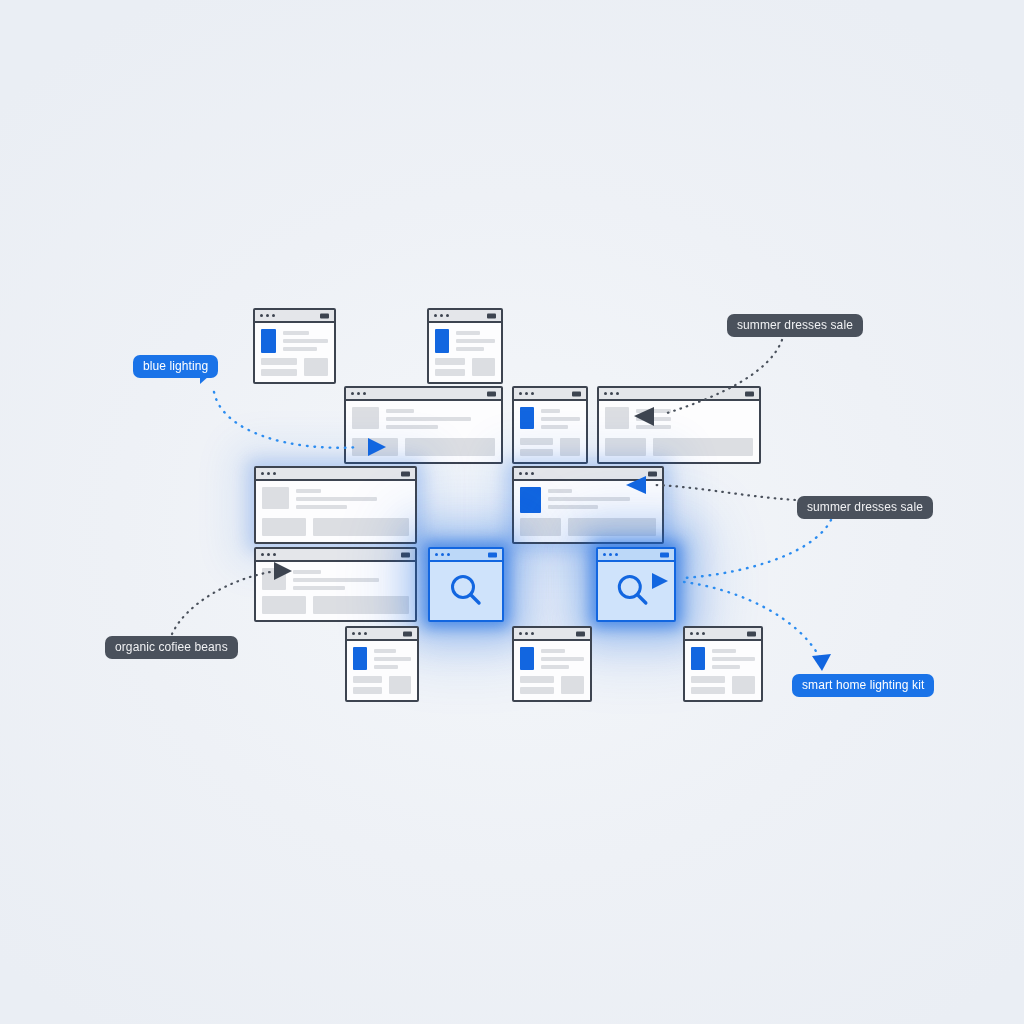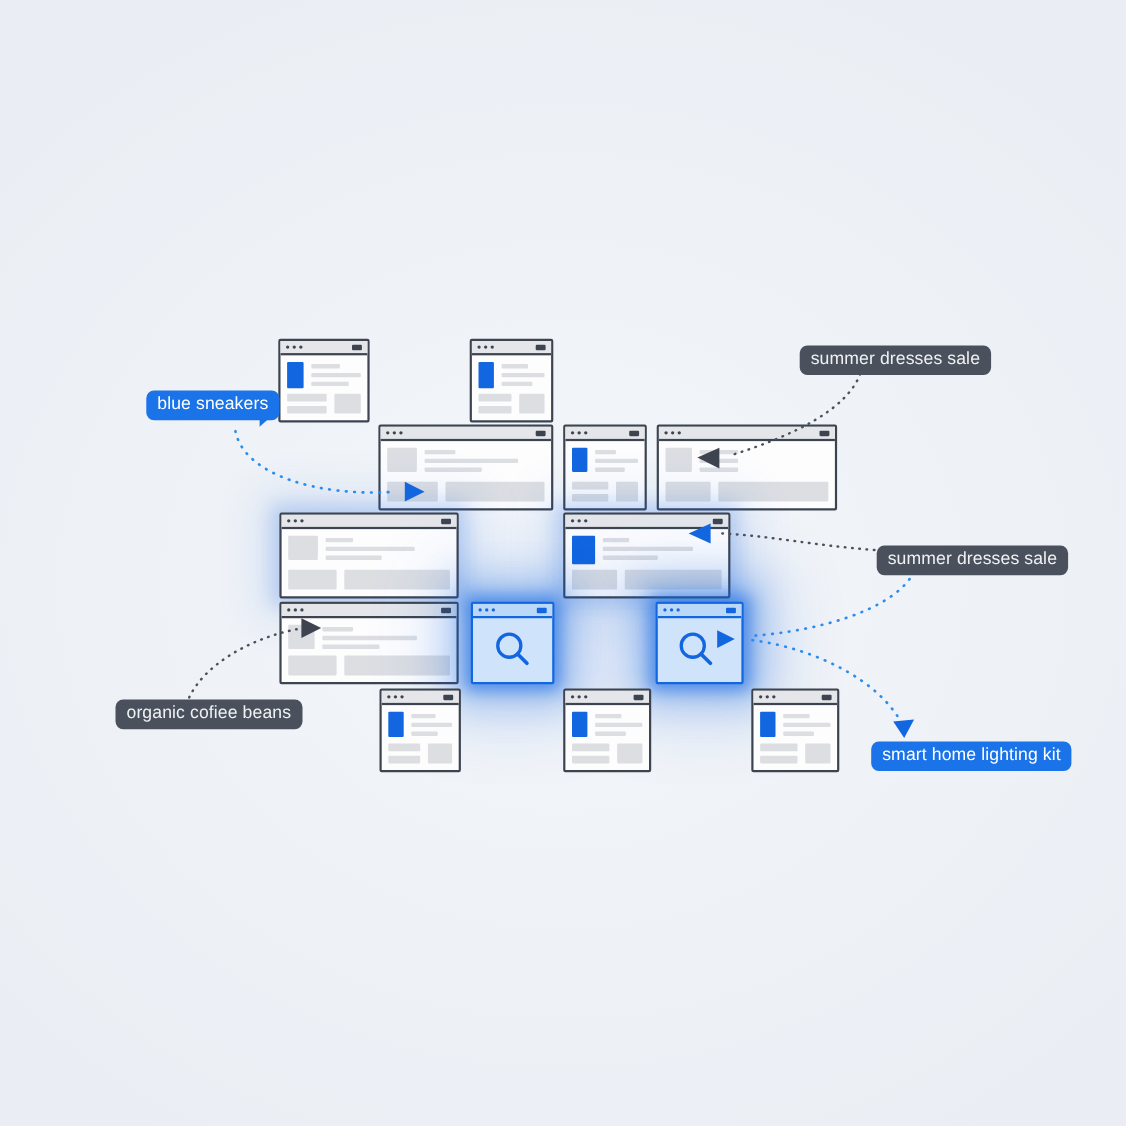--- a/index.html
+++ b/index.html
@@ -112,21 +112,21 @@
     top: 50%;
     transform: translate(-50%,-50%);
   }
 
   
   .label {
     position: absolute;
     box-sizing: border-box;
     padding: 5px 10px 6px;
     border-radius: 7px;
-    font-size: 16px;
+    font-size: 12px;
     line-height: 1;
     white-space: nowrap;
     letter-spacing: 0.1px;
   }
   .label.blue { background: #1a73e8; color: #ffffff; }
   .label.dark { background: #4a515c; color: #f0f1f3; }
 
   
   .label .tail {
     position: absolute;
@@ -492,21 +492,21 @@
 
     <path d="M 831 520 C 812 556, 740 574, 684 578" fill="none" stroke="#2b8cf0" stroke-width="2.4" stroke-linecap="round" stroke-dasharray="0.6 7"></path>
 
     <path d="M 684 582 C 744 590, 800 620, 820 658" fill="none" stroke="#2b8cf0" stroke-width="2.4" stroke-linecap="round" stroke-dasharray="0.6 7"></path>
     <polygon points="812,656 831,654 822,671" fill="#1266e0"></polygon>
 
     <polygon points="652,573 668,581 652,589" fill="#1266e0"></polygon>
   </svg>
 
   <div class="label blue" style="left:133px; top:355px;">
-    <span>blue sneakers</span>
+    <span>blue lighting</span>
     <span class="tail"></span>
   </div>
 
   <div class="label dark" style="left:727px; top:314px;">
     <span>summer dresses sale</span>
   </div>
 
   <div class="label dark" style="left:797px; top:496px;">
     <span>summer dresses sale</span>
   </div>

